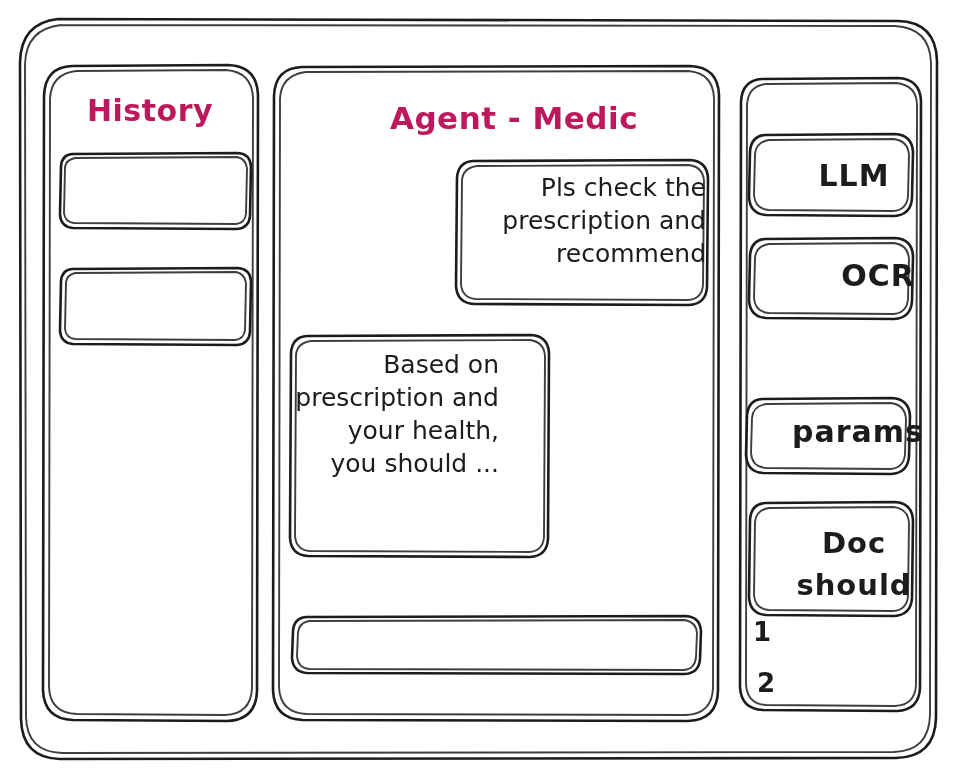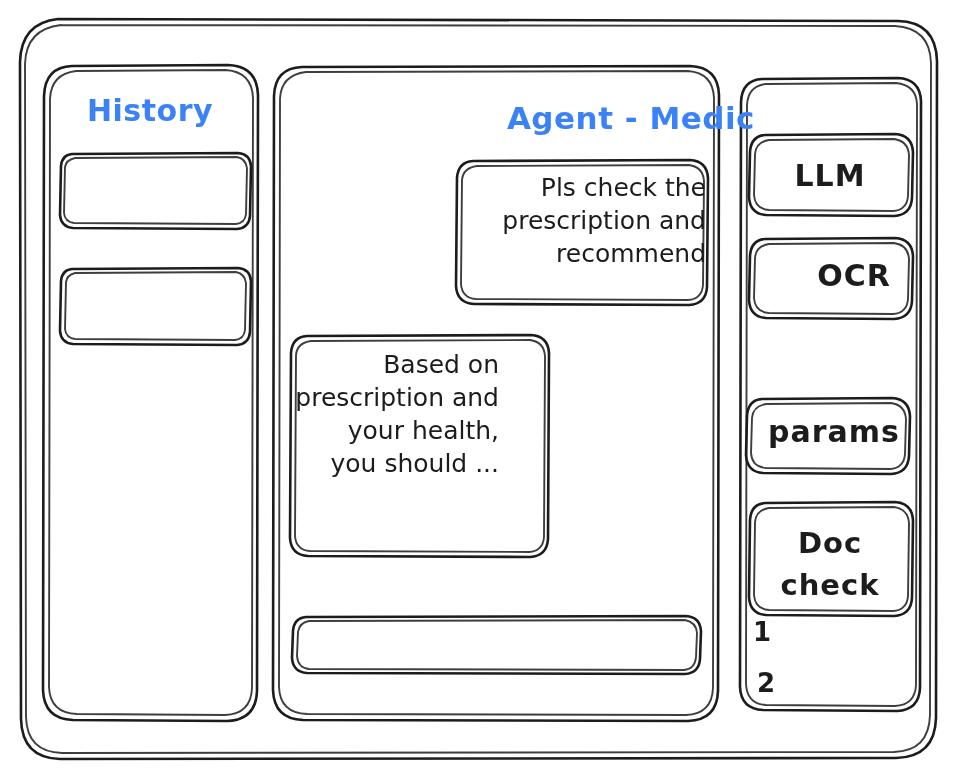--- a/index.html
+++ b/index.html
@@ -13,39 +13,40 @@
     fill:none;stroke:#1c1c1c;stroke-linecap:round;stroke-linejoin:round;
   }
   .s1{stroke-width:2.6;}
   .s2{stroke-width:1.9;opacity:.85;}
 
   .layer{position:absolute;left:0;top:0;width:957px;height:777px;}
 
   .txt{
     position:absolute;
     font-family:"DejaVu Sans", sans-serif;
-    color:#3b82f6;
+    color:#be185d;
     letter-spacing:.5px;
     white-space:pre;
     text-align:center;
   }
 
   #history-title{left:42px;top:93px;width:216px;font-size:30px;font-weight:600;}
-  #agent-title{left:273px;top:100px;width:482px;font-size:31px;font-weight:600;text-align:right;}
+  #agent-title{left:273px;top:100px;width:482px;font-size:31px;font-weight:600;}
 
   .bubble-text{
     position:absolute;text-align:right;font-size:25px;line-height:1.32;
     font-weight:500;
   }
   #user-bubble-text{left:458px;top:171px;width:248px;}
   #agent-bubble-text{left:295px;top:348px;width:204px;}
 
   .tool-label{
     position:absolute;text-align:center;font-size:30px;font-weight:600;
     letter-spacing:1px;
+    padding-left:24px;
   }
   #tool-llm-label{left:752px;top:158px;width:156px;}
   #tool-ocr-label{left:752px;top:258px;width:156px;margin-left:24px;}
   #tool-params-label{left:748px;top:414px;width:172px;}
   #tool-docsource-label{left:752px;top:522px;width:156px;font-size:29px;line-height:1.45;}
 
   .doc-num{
     position:absolute;font-size:26px;font-weight:600;text-align:left;
   }
   #doc-item-1{left:753px;top:617px;}
@@ -161,20 +162,20 @@
     <div class="tool-label" id="tool-llm-label">LLM</div>
 
     <div style="position:absolute;left:749px;top:238px;width:164px;height:81px;"></div>
     <div class="tool-label" id="tool-ocr-label">OCR</div>
 
     <div style="position:absolute;left:746px;top:398px;width:164px;height:76px;"></div>
     <div class="tool-label" id="tool-params-label">params</div>
 
     <div style="position:absolute;left:749px;top:502px;width:164px;height:114px;"></div>
     <div class="tool-label" id="tool-docsource-label">Doc
-check</div>
+should</div>
 
     <div class="doc-num" id="doc-item-1">1</div>
 
     <div class="doc-num" id="doc-item-2">2</div>
   </div>
 
 </div>
 
 </body></html>

